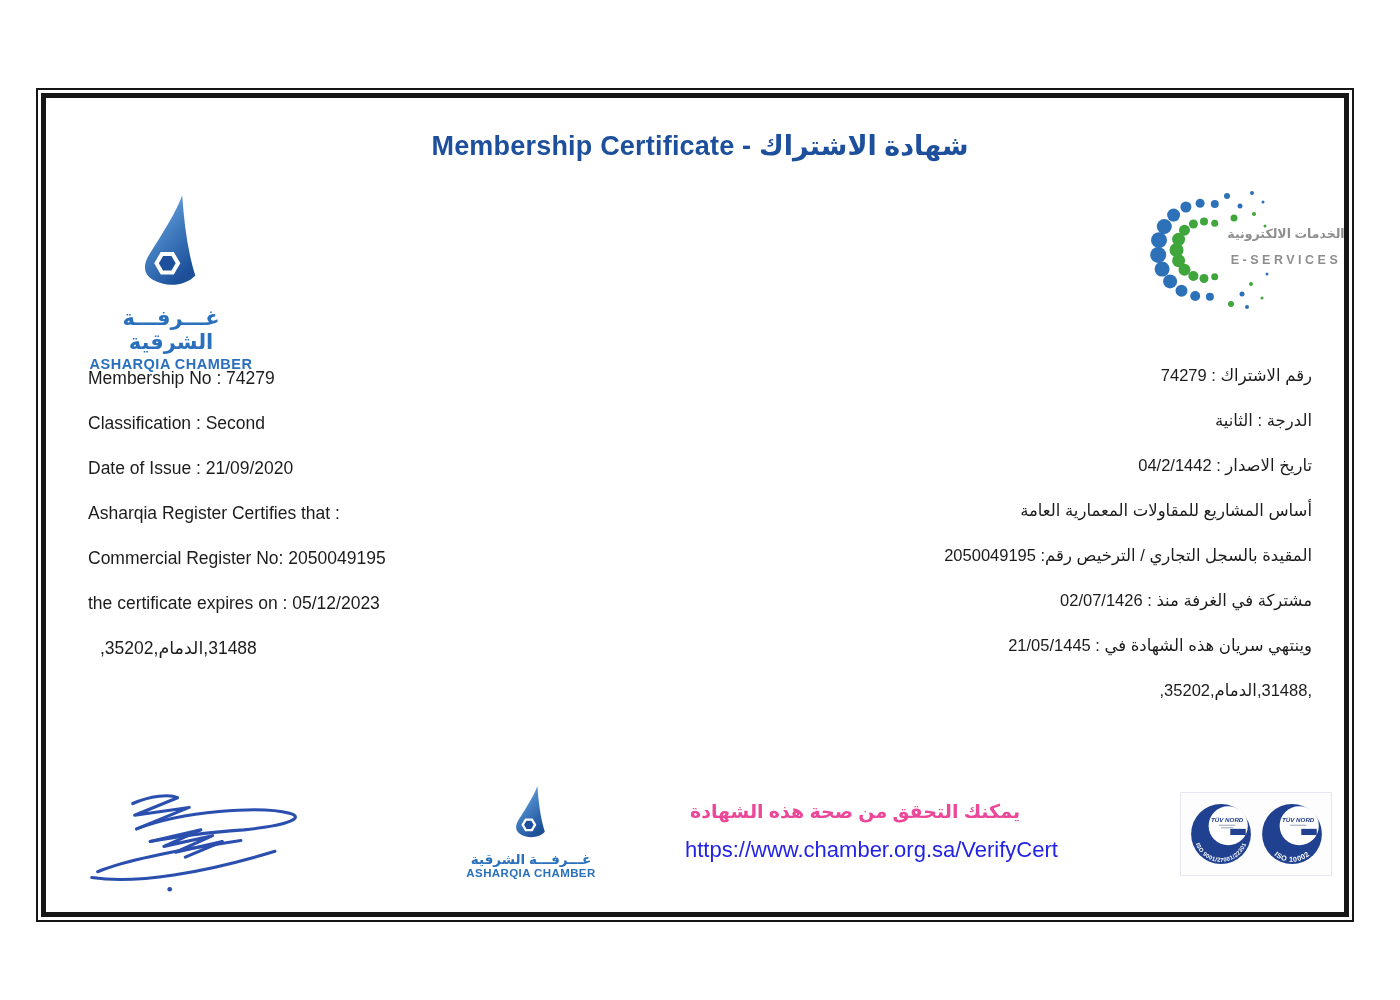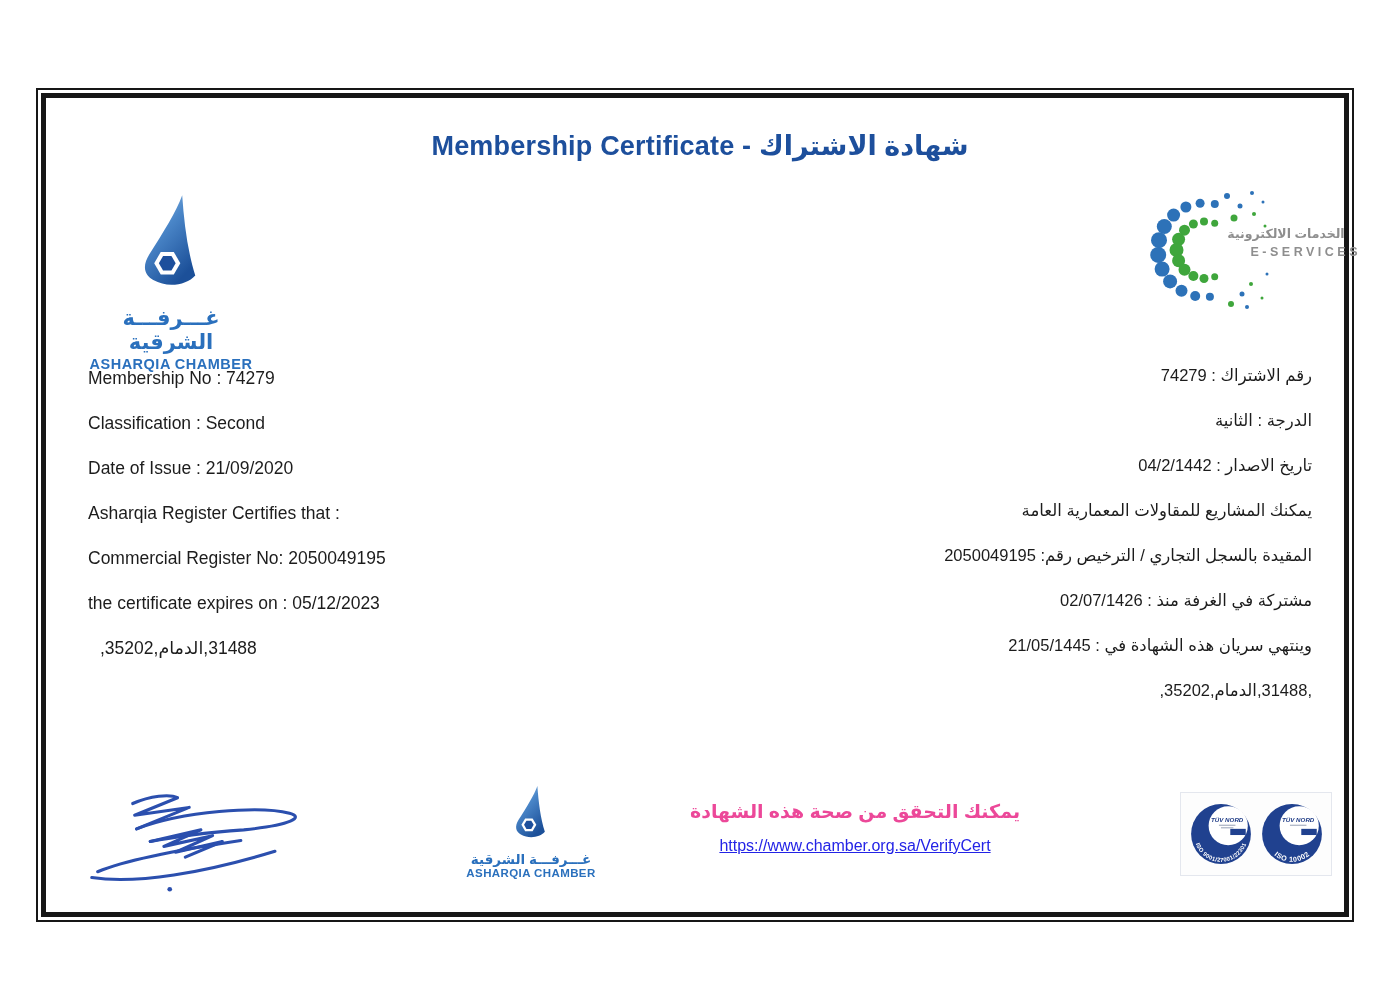--- a/index.html
+++ b/index.html
@@ -18,40 +18,40 @@
 
   
   .logo-big { position:absolute; left:86px; top:192px; width:170px; text-align:center; }
   .logo-big .ar { font-size:21px; font-weight:700; color:#2a70bd; margin-top:2px; }
   .logo-big .en { font-size:14.5px; font-weight:700; color:#2a70bd; letter-spacing:.5px; margin-top:2px; }
 
   
   .eservices { position:absolute; left:1143px; top:186px; width:205px; height:130px; }
   .eservices .txt { position:absolute; left:68px; top:40px; width:150px; text-align:center; }
   .eservices .ar { font-size:12.5px; font-weight:700; color:#8e8e8e; }
-  .eservices .en { font-size:12.5px; font-weight:700; color:#8e8e8e; letter-spacing:3.5px; margin-top:4px;text-align:right; }
+  .eservices .en { font-size:12.5px; font-weight:700; color:#8e8e8e; letter-spacing:3.5px; margin-top:12px; }
 
   
   .col-en { position:absolute; left:88px; top:368px; width:600px; font-size:17.5px; }
   .col-ar { position:absolute; left:712px; top:366px; width:600px; font-size:16.5px;
             direction:rtl; text-align:right; }
   .row { height:45px; }
   .addr { direction:ltr;margin-left:12px; }
   .addr span { unicode-bidi:isolate; }
 
   
   .signature { position:absolute; left:78px; top:786px; }
   .logo-small { position:absolute; left:452px; top:784px; width:158px; text-align:center; }
   .logo-small .ar { font-size:13.5px; font-weight:700; color:#2a70bd; margin-top:1px; }
   .logo-small .en { font-size:11.5px; font-weight:700; color:#2a70bd; letter-spacing:.4px; }
 
   .verify { position:absolute; left:685px; top:800px; width:340px; text-align:center; }
   .verify .vt { font-size:19px; font-weight:700; color:#ec4899; direction:rtl; }
-  .verify .vu { display:inline-block; margin-top:14px; font-size:16px; color:#2323e6;
-                text-decoration:underline; cursor:pointer; }
+  .verify .vu { display:inline-block; margin-top:14px; font-size:22px; color:#2323e6;
+                cursor:pointer; }
 
   .tuv-box { position:absolute; left:1180px; top:792px; width:152px; height:84px;
              background:#fdfdfd; border:1px solid #e4e7ee; display:flex; align-items:center;
              justify-content:center; gap:5px; }
 </style>
 </head>
 <body>
 
 <div class="page">
 
@@ -134,21 +134,21 @@
     <div class="row">Asharqia Register Certifies that :</div>
     <div class="row">Commercial Register No: 2050049195</div>
     <div class="row">the certificate expires on : 05/12/2023</div>
     <div class="row addr"><span dir="ltr">,35202,</span><span dir="rtl">الدمام</span><span dir="ltr">,31488</span></div>
   </div>
 
   <div class="col-ar">
     <div class="row">رقم الاشتراك : 74279</div>
     <div class="row">الدرجة : الثانية</div>
     <div class="row">تاريخ الاصدار : 04/2/1442</div>
-    <div class="row">يمكنك المشاريع للمقاولات المعمارية العامة</div>
+    <div class="row">أساس المشاريع للمقاولات المعمارية العامة</div>
     <div class="row">المقيدة بالسجل التجاري / الترخيص رقم: 2050049195</div>
     <div class="row">مشتركة في الغرفة منذ : 02/07/1426</div>
     <div class="row">وينتهي سريان هذه الشهادة في : 21/05/1445</div>
     <div class="row addr"><span dir="ltr">,35202,</span><span dir="rtl">الدمام</span><span dir="ltr">,31488,</span></div>
   </div>
 
   <div class="signature">
     <svg width="238" height="112" viewBox="0 0 240 115">
       <g fill="none" stroke="#2b4fae" stroke-width="3.2" stroke-linecap="round" stroke-linejoin="round">
         <path d="M54,18 C72,10 92,8 100,12 L56,30 L112,22 L58,44"></path>

